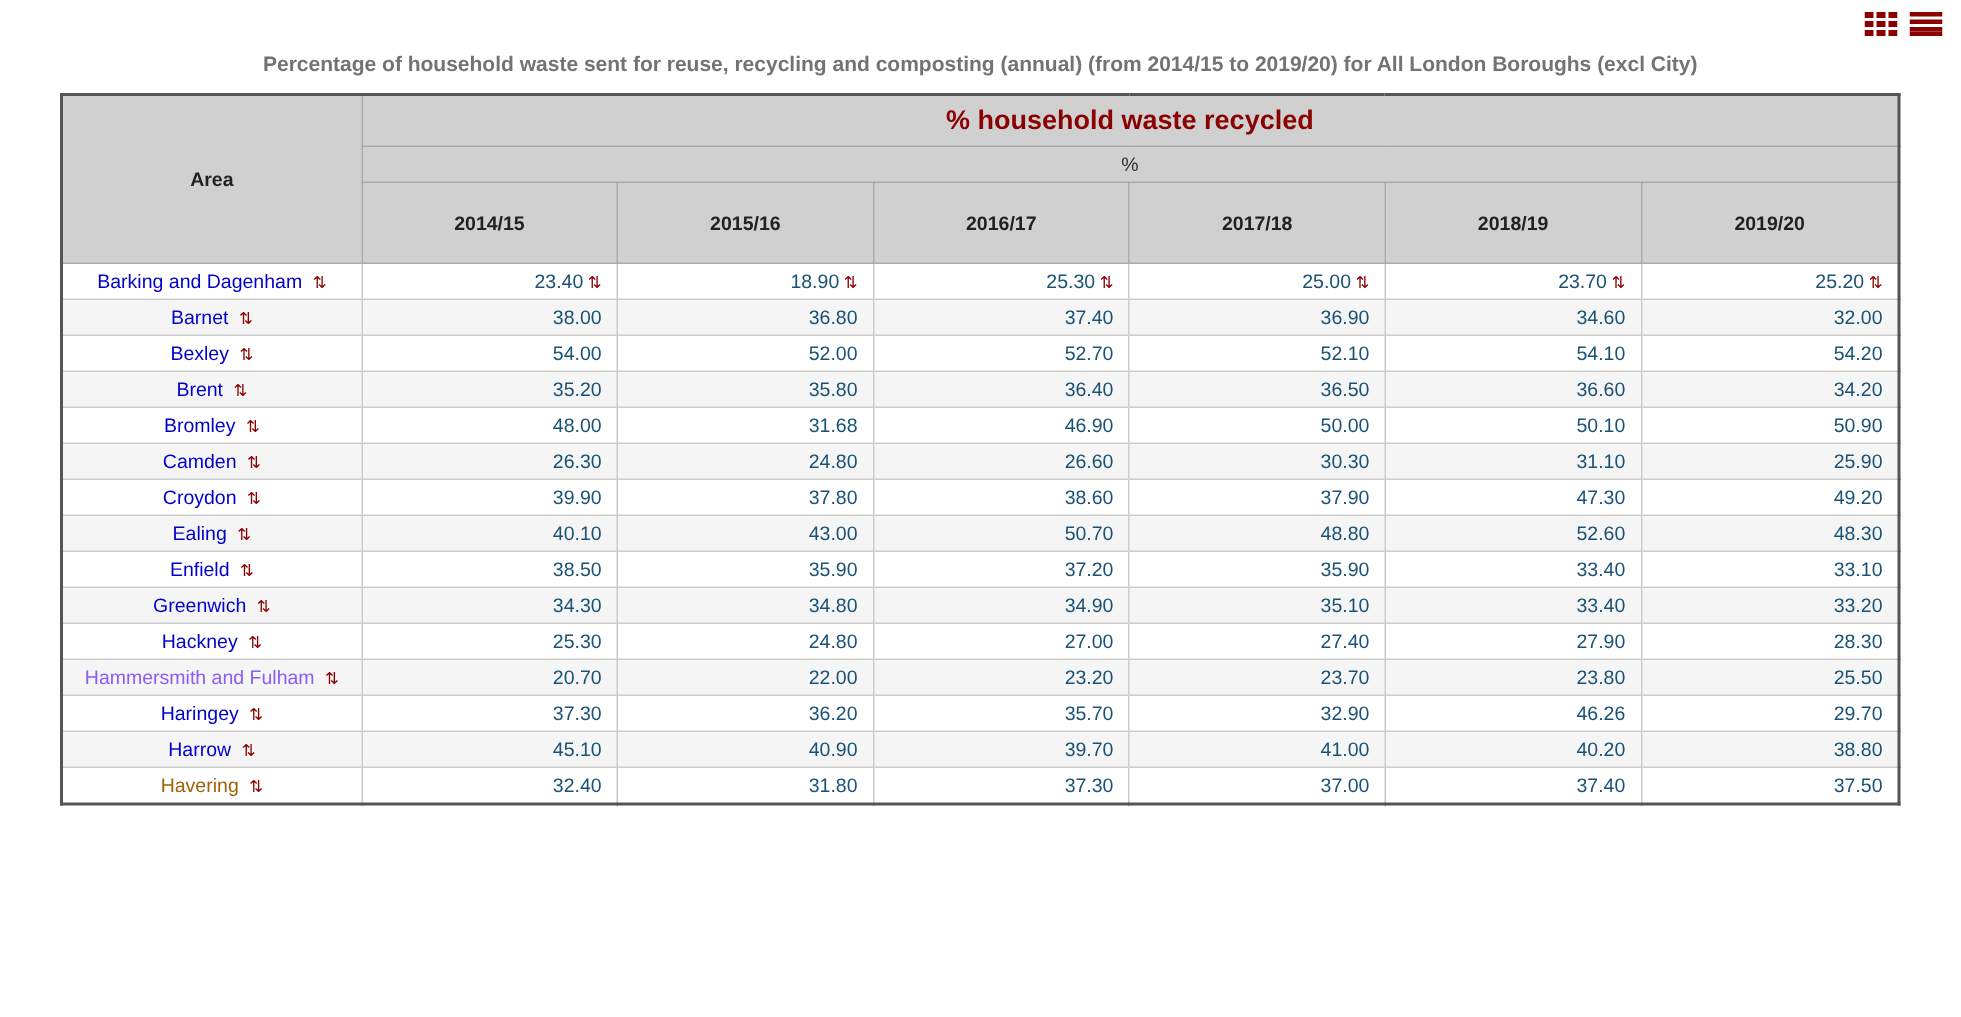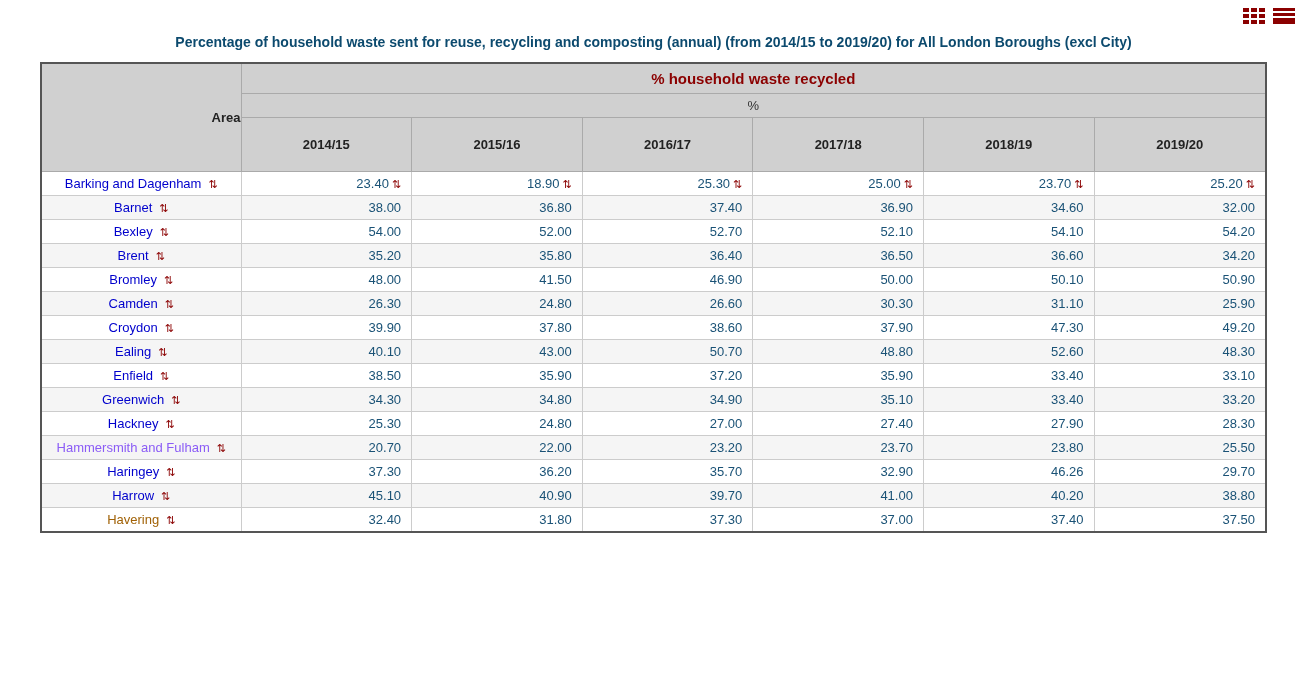--- a/index.html
+++ b/index.html
@@ -13,53 +13,53 @@
       display: flex;
       justify-content: flex-end;
       padding: 8px 12px 4px;
       gap: 8px;
     }
     .page-title {
       text-align: center;
       font-weight: bold;
       font-size: 14px;
       padding: 6px 40px 12px;
-      color: #0c4a6e;
+      color: #737373;
     }
     .table-wrapper {
       padding: 0 40px 20px;
       overflow-x: auto;
     }
     table {
       border-collapse: collapse;
       width: 100%;
       border: 2px solid #555;
     }
     thead tr th {
       border: 1px solid #aaa;
     }
     tbody tr td {
       border: 1px solid #ccc;
       padding: 4px 8px;
     }
     .th-area {
       background: #d0d0d0;
       vertical-align: middle;
-      text-align: right;
+      text-align: center;
       font-weight: bold;
       color: #222;
       width: 200px;
       min-width: 180px;
     }
     .th-group-main {
       background: #d0d0d0;
       text-align: center;
       color: #8b0000;
       font-weight: bold;
-      font-size: 15px;
+      font-size: 18px;
       padding: 6px;
     }
     .th-percent-label {
       background: #d0d0d0;
       text-align: center;
       color: #333;
       font-weight: normal;
       padding: 4px;
     }
     .th-year {
@@ -179,21 +179,21 @@
           <td class="td-value">35.20</td>
           <td class="td-value">35.80</td>
           <td class="td-value">36.40</td>
           <td class="td-value">36.50</td>
           <td class="td-value">36.60</td>
           <td class="td-value">34.20</td>
         </tr>
         <tr>
           <td class="td-area"><a href="#" style="color:#0000cc;text-decoration:none;">Bromley</a><span class="sort-icon td-sort">⇅</span></td>
           <td class="td-value">48.00</td>
-          <td class="td-value">41.50</td>
+          <td class="td-value">31.68</td>
           <td class="td-value">46.90</td>
           <td class="td-value">50.00</td>
           <td class="td-value">50.10</td>
           <td class="td-value">50.90</td>
         </tr>
         <tr>
           <td class="td-area"><a href="#" style="color:#0000cc;text-decoration:none;">Camden</a><span class="sort-icon td-sort">⇅</span></td>
           <td class="td-value">26.30</td>
           <td class="td-value">24.80</td>
           <td class="td-value">26.60</td>

